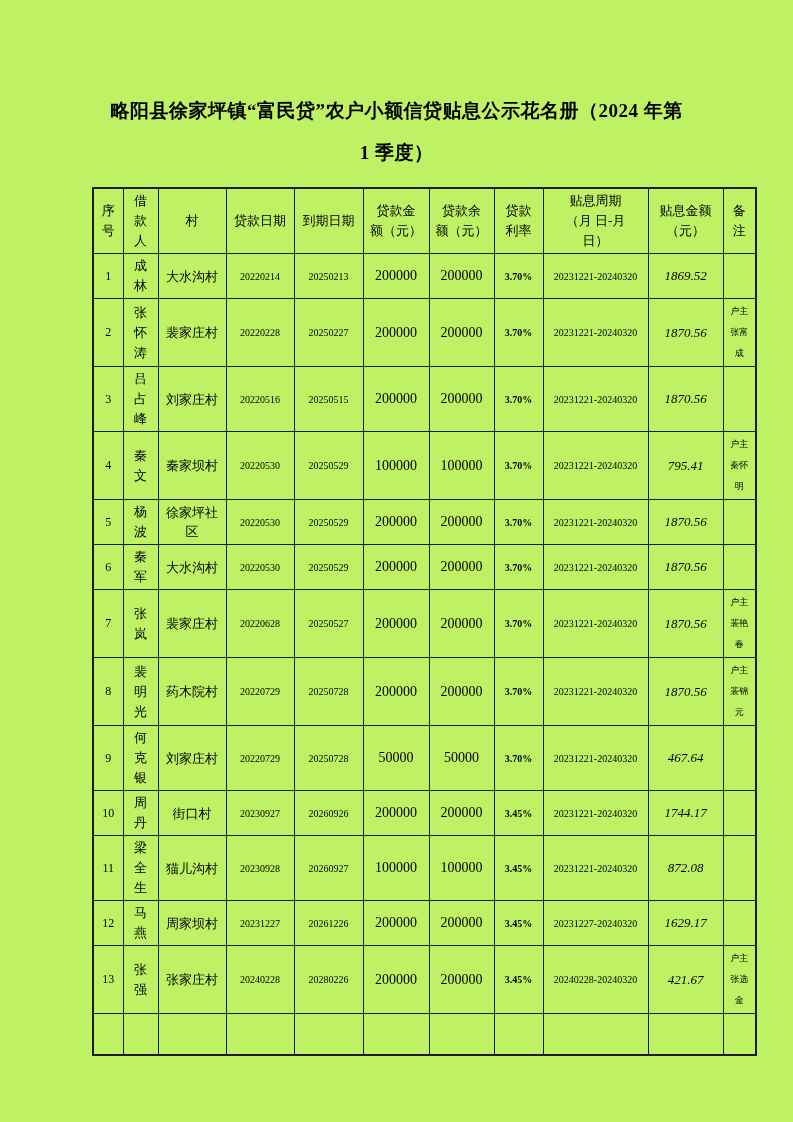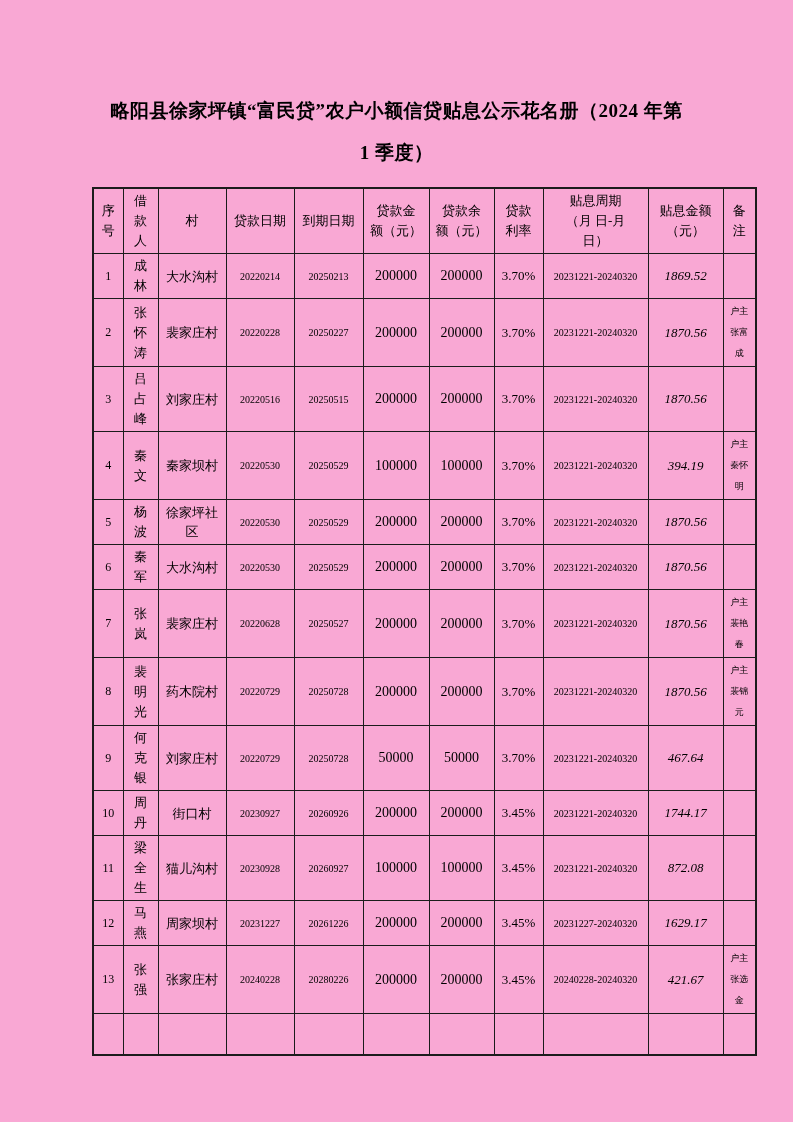--- a/index.html
+++ b/index.html
@@ -4,21 +4,21 @@
 <style>
   html, body {
     margin: 0;
     padding: 0;
     background: #ffffff;
   }
   .page {
     position: relative;
     width: 793px;
     height: 1122px;
-    background: #f9a8d4;
+    background: #bef264;
     box-sizing: border-box;
     padding-top: 90px;
     overflow: hidden;
     font-family: "Liberation Serif", "DejaVu Serif", serif;
     color: #000000;
   }
   .doc-title {
     width: 793px;
     text-align: center;
     font-weight: bold;
@@ -50,21 +50,21 @@
   }
   thead th .hline { display: block; }
   
   td.c-seq          { font-size: 12px; }
   td.c-borrower     { font-size: 13px; line-height: 20px; padding: 2px 10px; }
   td.c-village      { font-size: 13px; line-height: 19px; }
   td.c-loan_date,
   td.c-due_date     { font-size: 10px; }
   td.c-loan_amount,
   td.c-loan_balance { font-size: 14px; }
-  td.c-rate         { font-size: 13px; }
+  td.c-rate         { font-size: 10px; font-weight: bold; }
   td.c-period       { font-size: 10px; }
   td.c-subsidy      { font-size: 13px; font-style: italic; }
   td.c-remark       { font-size: 9px; line-height: 21px; padding: 2px 4px; }
   th.c-borrower     { padding: 2px 6px; }
   tr.empty-row td   { height: 41px; }
 </style>
 </head>
 <body>
 
 <div class="page">
@@ -177,21 +177,21 @@
         <tr class="">
           <td class="c-seq">4</td>
           <td class="c-borrower">秦文</td>
           <td class="c-village">秦家坝村</td>
           <td class="c-loan_date">20220530</td>
           <td class="c-due_date">20250529</td>
           <td class="c-loan_amount">100000</td>
           <td class="c-loan_balance">100000</td>
           <td class="c-rate">3.70%</td>
           <td class="c-period">20231221-20240320</td>
-          <td class="c-subsidy">394.19</td>
+          <td class="c-subsidy">795.41</td>
           <td class="c-remark">户主秦怀明</td>
         </tr>
         <tr class="">
           <td class="c-seq">5</td>
           <td class="c-borrower">杨波</td>
           <td class="c-village">徐家坪社区</td>
           <td class="c-loan_date">20220530</td>
           <td class="c-due_date">20250529</td>
           <td class="c-loan_amount">200000</td>
           <td class="c-loan_balance">200000</td>

